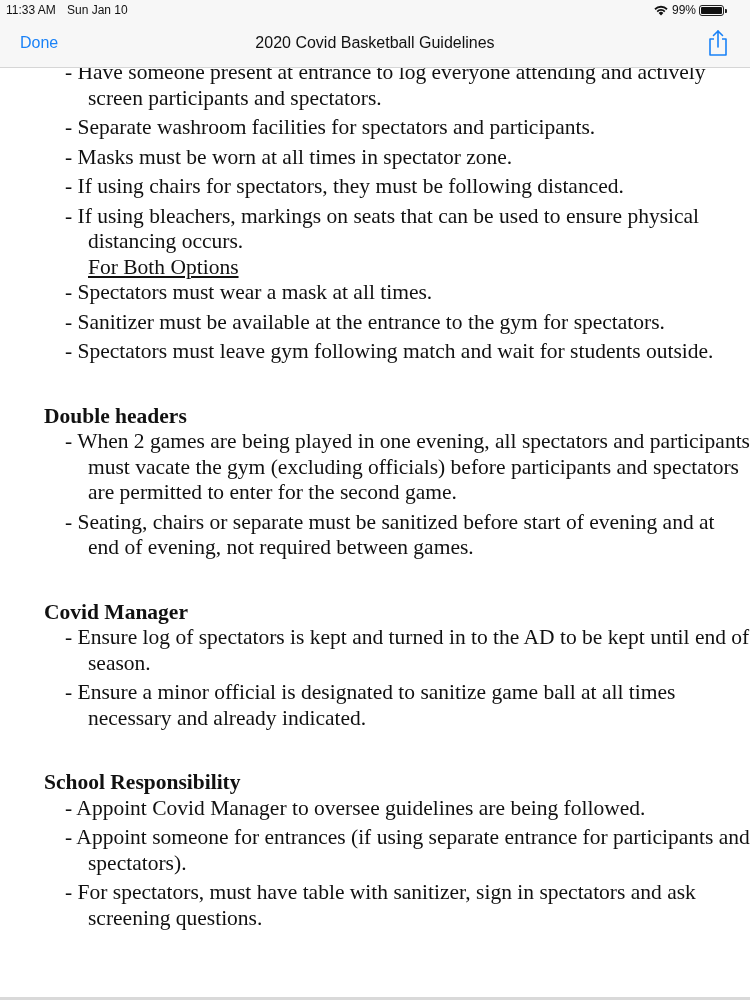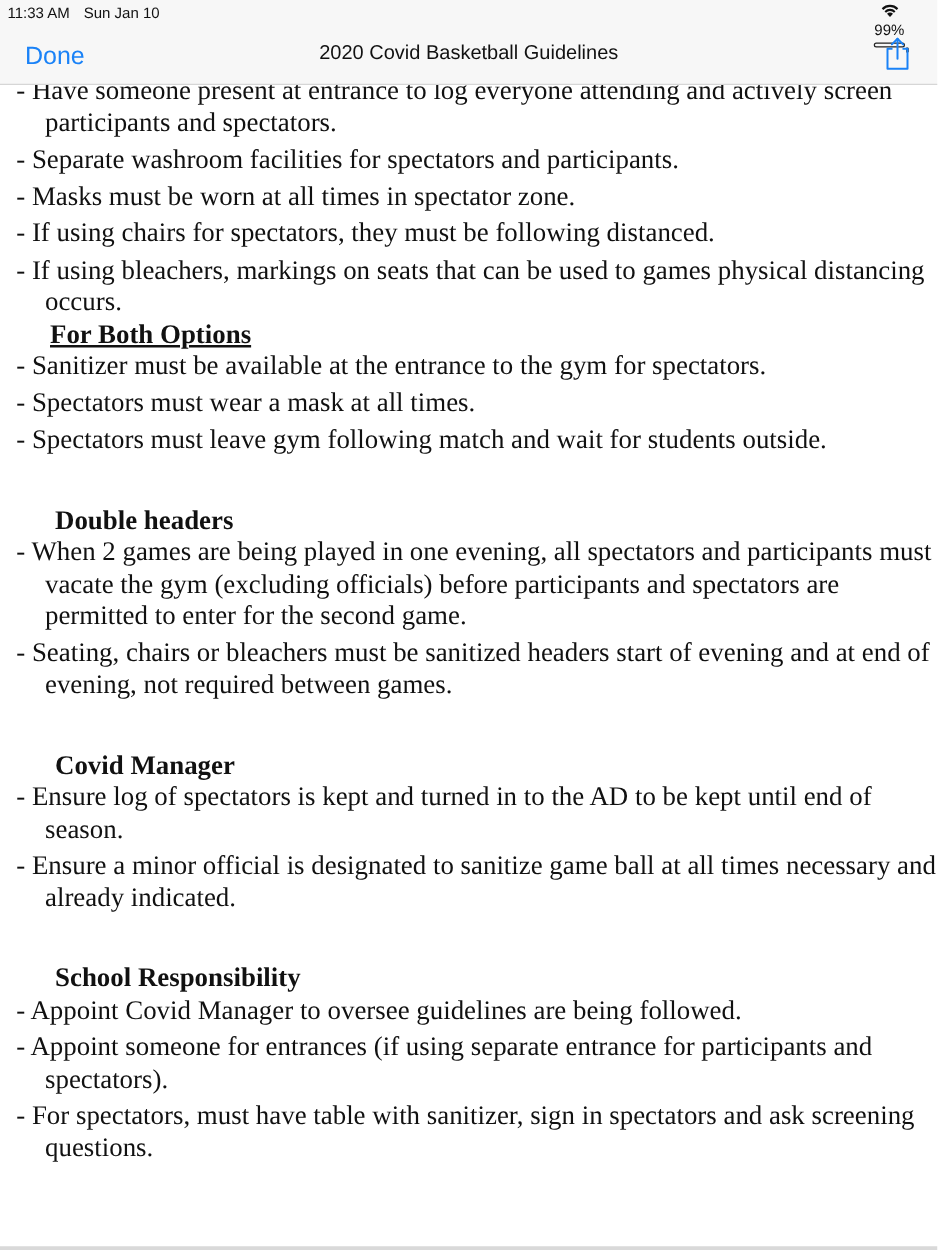--- a/index.html
+++ b/index.html
@@ -16,59 +16,59 @@
       z-index: 2;
     }
     .status-bar {
       position: absolute; left: 0; top: 0; width: 730px; height: 20px;
       font-size: 12px; color: #111;
     }
     .status-time { position: absolute; left: 6px; top: 3px; }
     .status-date { position: absolute; left: 67px; top: 3px; }
     .status-right {
       position: absolute; right: 6px; top: 2px; height: 16px;
-      display: flex; align-items: center; gap: 3px; flex-direction: column;
+      display: flex; align-items: center; gap: 3px;
     }
     .wifi-icon { width: 16px; height: 12px; display: inline-block; }
     .battery-pct { font-size: 12px; color: #111; }
     .battery-icon {
       width: 25px; height: 11px; border: 1px solid #222; border-radius: 3px;
       padding: 1px; position: relative; display: inline-block;
     }
     .battery-fill { width: 100%; height: 100%; background: #111; border-radius: 1px; }
     .battery-cap {
       position: absolute; right: -4px; top: 3px; width: 2px; height: 4px;
       background: #222; border-radius: 0 1px 1px 0;
     }
 
     .nav-bar {
       position: absolute; left: 0; top: 22px; width: 750px; height: 44px;
     }
     .done-button {
       position: absolute; left: 20px; top: 12px;
-      font-size: 20px; color: #1a82f7; cursor: pointer;
+      font-size: 16px; color: #1a82f7; cursor: pointer;
     }
     .nav-title {
       position: absolute; left: 0; right: 0; top: 12px; text-align: center;
       font-size: 16px; color: #111; font-weight: 500;
     }
     .share-button {
       position: absolute; left: 707px; top: 7px; width: 22px; height: 28px; cursor: pointer;
     }
 
     .content {
       position: absolute; left: 0; top: 60px; width: 750px;
       font-family: "Liberation Serif", serif;
       font-size: 21.5px; color: #111;
       line-height: 25.5px;
     }
-    .bullet { padding-left: 36px; text-indent: -23px; margin-left: 0; }
+    .bullet { padding-left: 88px; text-indent: -23px; margin-left: 0; }
     .bullet + .bullet { margin-top: 4px; }
     .subheading {
-      padding-left: 40px; font-weight: bold; text-decoration: underline;
+      padding-left: 88px; font-weight: normal; text-decoration: underline;
     }
     .section-heading {
       padding-left: 44px; font-weight: bold; margin-top: 39px;
     }
     .bottom-strip {
       position: absolute; left: 0; top: 997px; width: 750px; height: 3px;
       background: #d9d9d9;
     }
   </style>
 </head>
@@ -106,34 +106,34 @@
     </span>
   </div>
 </div>
 
 <div class="content">
   <div>
     <p class="bullet">- Have someone present at entrance to log everyone attending and actively screen participants and spectators.</p>
     <p class="bullet">- Separate washroom facilities for spectators and participants.</p>
     <p class="bullet">- Masks must be worn at all times in spectator zone.</p>
     <p class="bullet">- If using chairs for spectators, they must be following distanced.</p>
-    <p class="bullet">- If using bleachers, markings on seats that can be used to games physical distancing occurs.</p>
+    <p class="bullet">- If using bleachers, markings on seats that can be used to ensure physical distancing occurs.</p>
   </div>
 
   <div>
     <p class="subheading">For Both Options</p>
+    <p class="bullet">- Spectators must wear a mask at all times.</p>
     <p class="bullet">- Sanitizer must be available at the entrance to the gym for spectators.</p>
-    <p class="bullet">- Spectators must wear a mask at all times.</p>
     <p class="bullet">- Spectators must leave gym following match and wait for students outside.</p>
   </div>
 
   <div>
     <p class="section-heading">Double headers</p>
     <p class="bullet">- When 2 games are being played in one evening, all spectators and participants must vacate the gym (excluding officials) before participants and spectators are permitted to enter for the second game.</p>
-    <p class="bullet">- Seating, chairs or bleachers must be sanitized headers start of evening and at end of evening, not required between games.</p>
+    <p class="bullet">- Seating, chairs or separate must be sanitized before start of evening and at end of evening, not required between games.</p>
   </div>
 
   <div>
     <p class="section-heading">Covid Manager</p>
     <p class="bullet">- Ensure log of spectators is kept and turned in to the AD to be kept until end of season.</p>
     <p class="bullet">- Ensure a minor official is designated to sanitize game ball at all times necessary and already indicated.</p>
   </div>
 
   <div>
     <p class="section-heading">School Responsibility</p>

